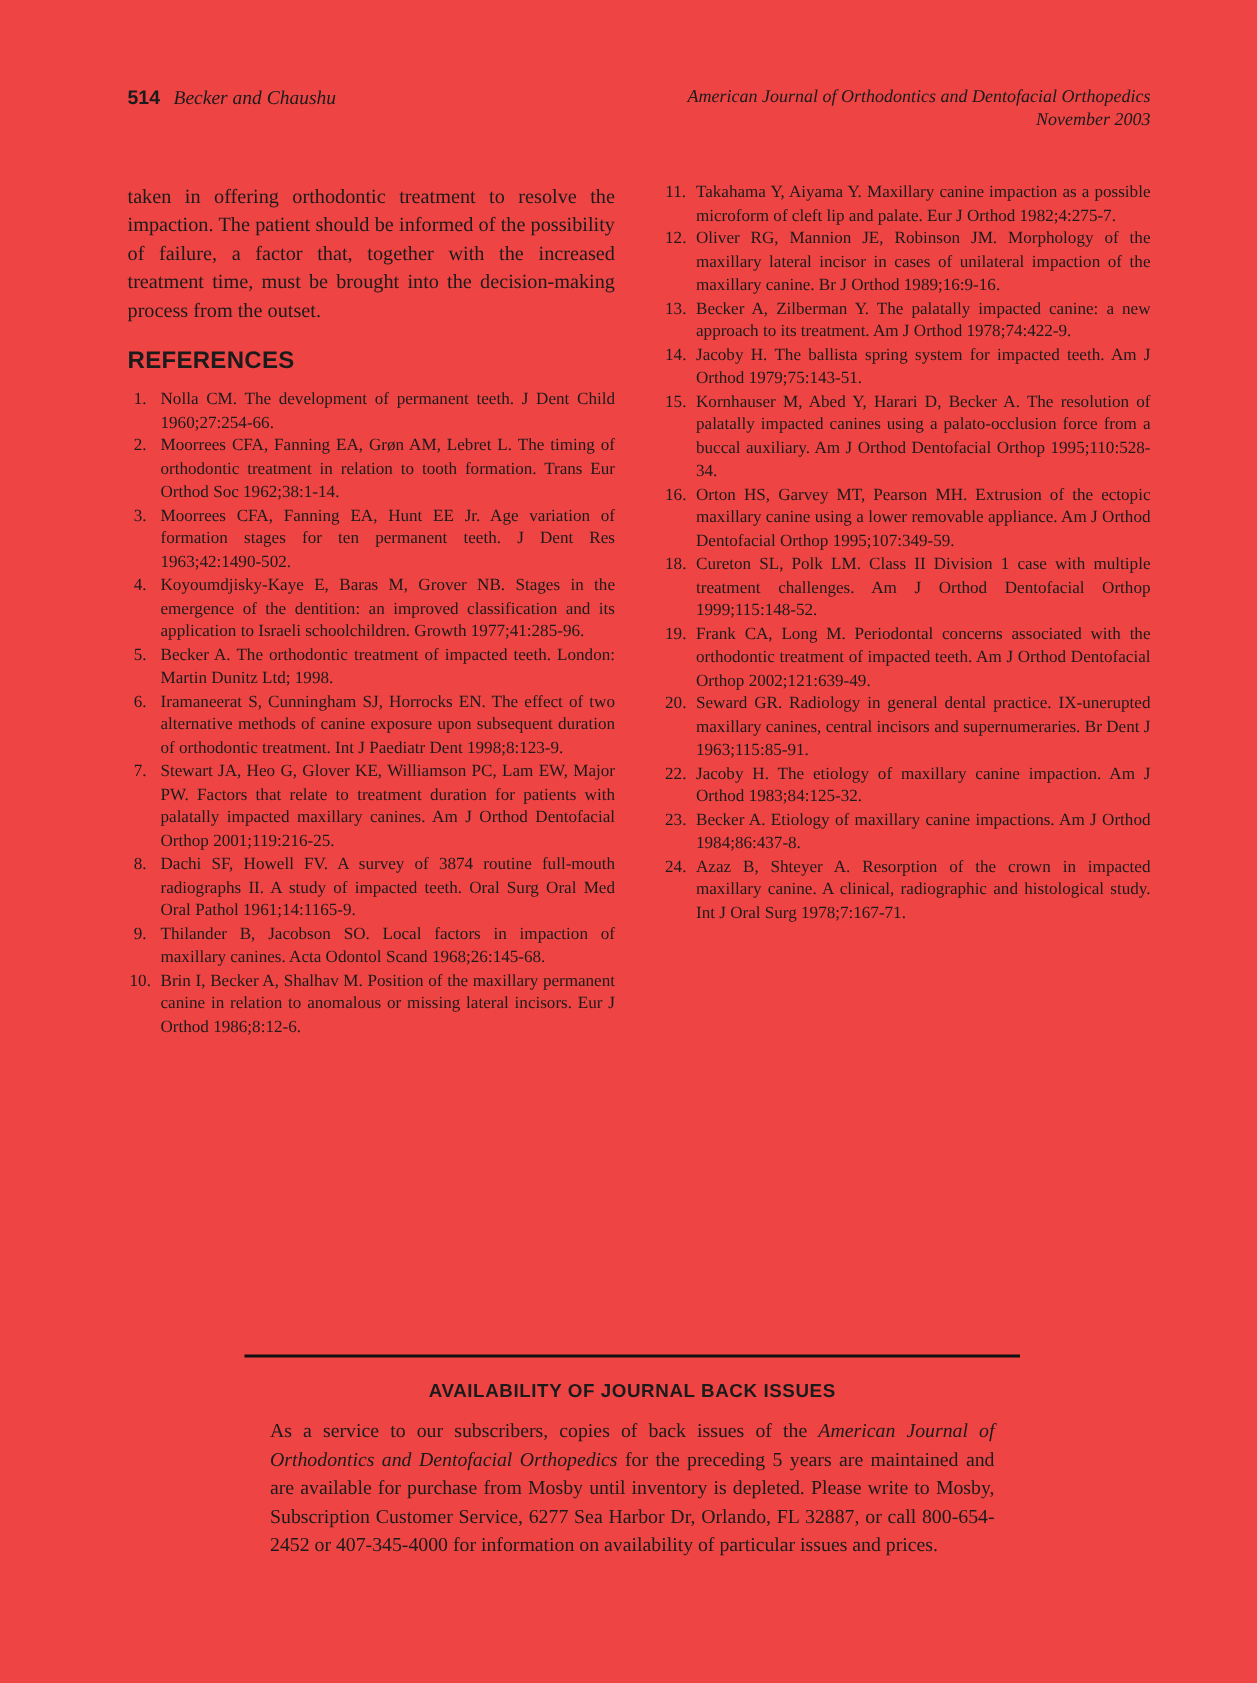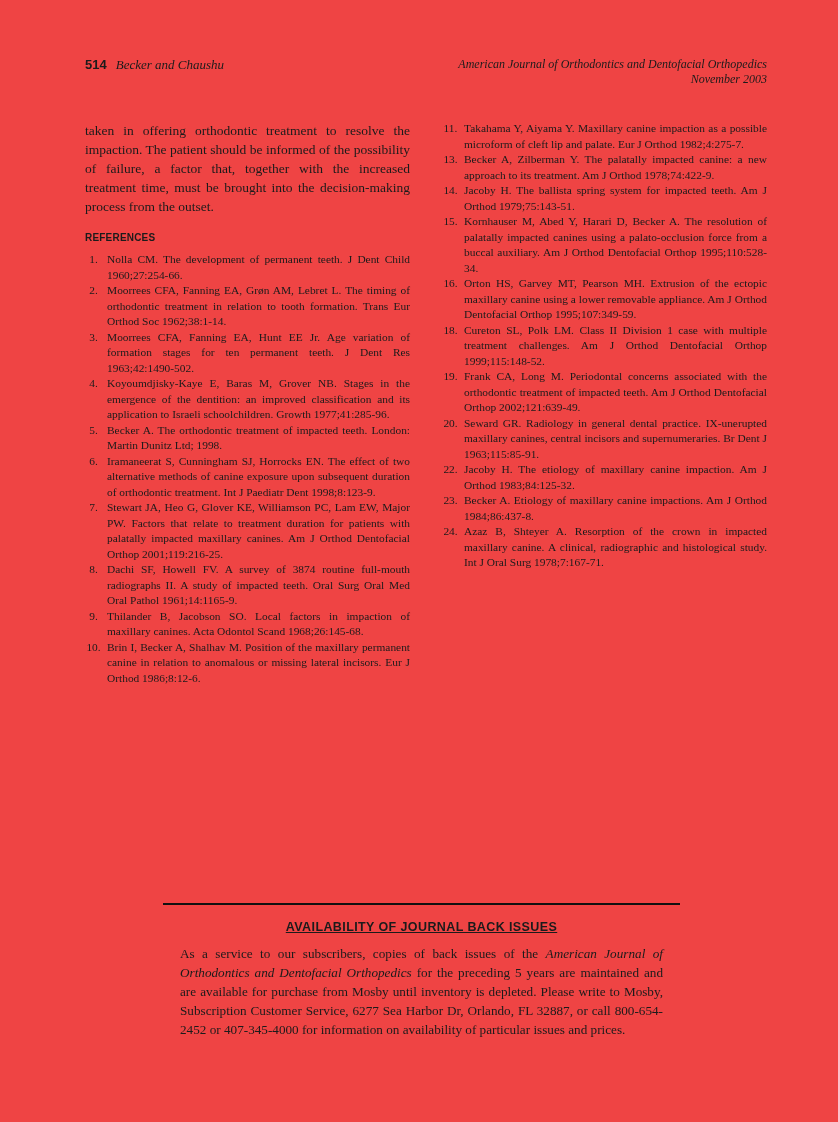--- a/index.html
+++ b/index.html
@@ -20,37 +20,36 @@
   .columns {
     position:absolute; top:121px; left:85px; width:682px;
     display:flex; column-gap:22px;gap:32px;
   }
   .col { width:330px; }
   .intro {
     margin:0; font-size:13.5px; line-height:19px; text-align:justify;
   }
   .refs-heading {
     font-family:"Liberation Sans", sans-serif; font-weight:bold;
-    font-size:10px; letter-spacing:0.2px; margin:16px 0 9px 0;
+    font-size:16px; letter-spacing:0.2px; margin:16px 0 9px 0;
   }
   .ref {
     display:grid; grid-template-columns:17px 1fr; column-gap:5px;
     font-size:11.4px; line-height:15.5px;
   }
   .ref-n { text-align:center; }
   .ref-t { text-align:justify; }
   .notice {
     position:absolute; top:903px; left:163px; width:517px;
     border-top:2.5px solid #111111;
   }
   .notice-title {
     font-family:"Liberation Sans", sans-serif; font-weight:bold;
     font-size:12.5px; letter-spacing:0.4px; text-align:center;
     margin:15px 0 10px 0;
-    text-decoration:underline;
   }
   .notice-body {
     margin:0 17px; font-size:13.2px; line-height:19px; text-align:justify;
   }
   .it { font-style:italic; }
 </style>
 </head>
 <body>
 
 <div class="page">
@@ -112,20 +111,24 @@
           </div>
       </div>
     </div>
     <div class="col">
       <div>
         <div class="ref">
             <span class="ref-n">11.</span>
             <span class="ref-t">Takahama Y, Aiyama Y. Maxillary canine impaction as a possible microform of cleft lip and palate. Eur J Orthod 1982;4:275-7.</span>
           </div>
         <div class="ref">
+            <span class="ref-n">12.</span>
+            <span class="ref-t">Oliver RG, Mannion JE, Robinson JM. Morphology of the maxillary lateral incisor in cases of unilateral impaction of the maxillary canine. Br J Orthod 1989;16:9-16.</span>
+          </div>
+        <div class="ref">
             <span class="ref-n">13.</span>
             <span class="ref-t">Becker A, Zilberman Y. The palatally impacted canine: a new approach to its treatment. Am J Orthod 1978;74:422-9.</span>
           </div>
         <div class="ref">
             <span class="ref-n">14.</span>
             <span class="ref-t">Jacoby H. The ballista spring system for impacted teeth. Am J Orthod 1979;75:143-51.</span>
           </div>
         <div class="ref">
             <span class="ref-n">15.</span>
             <span class="ref-t">Kornhauser M, Abed Y, Harari D, Becker A. The resolution of palatally impacted canines using a palato-occlusion force from a buccal auxiliary. Am J Orthod Dentofacial Orthop 1995;110:528-34.</span>

